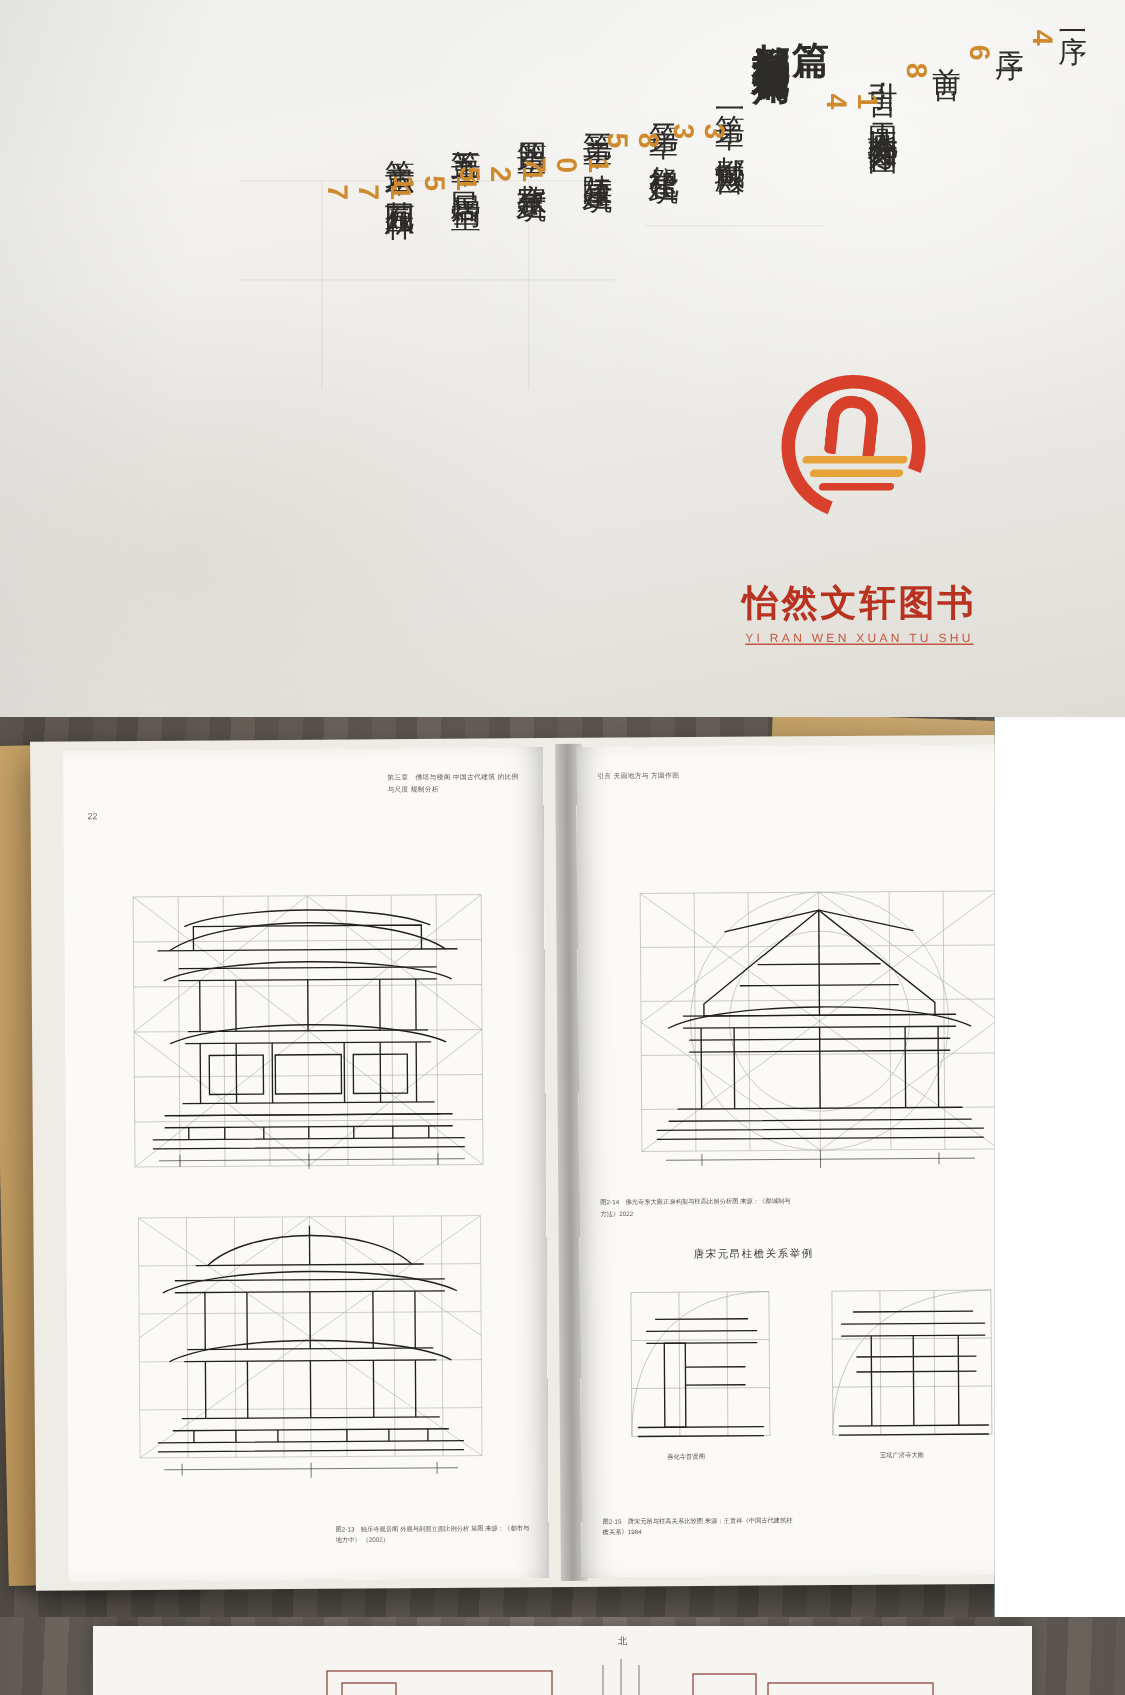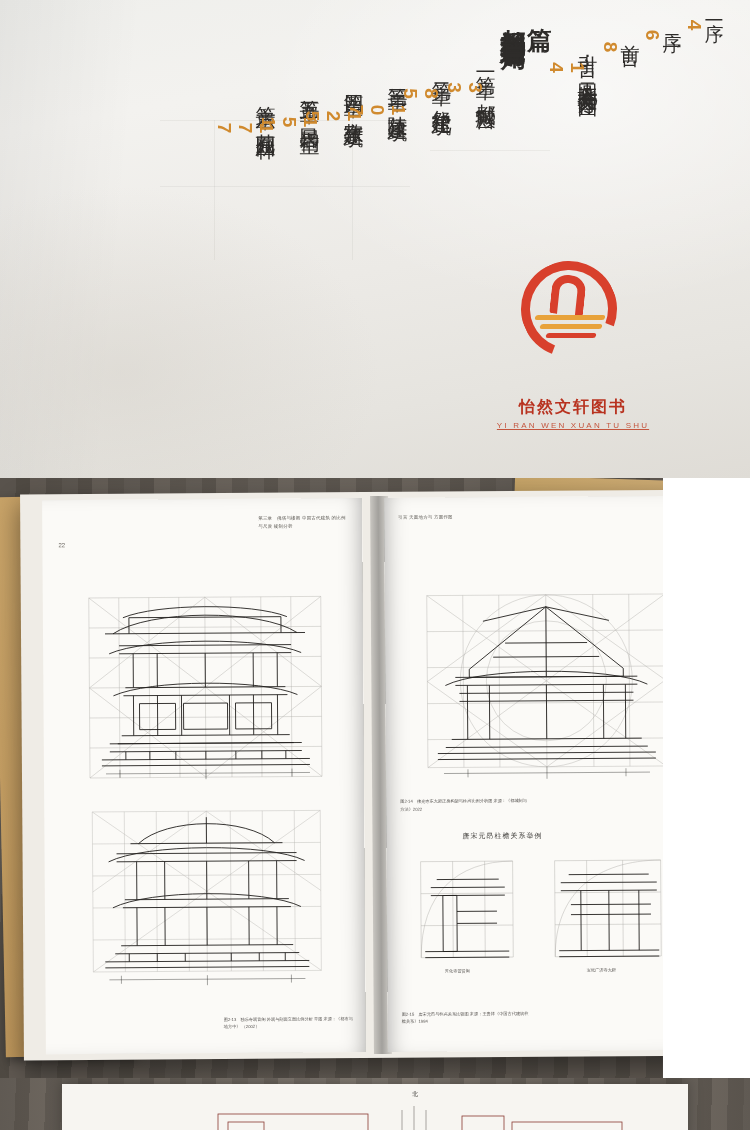--- a/index.html
+++ b/index.html
@@ -149,21 +149,21 @@
     height: 5px;
     margin-bottom: 4px;
     background: #e8a23a;
     border-radius: 3px;
   }
   .wm-book i:nth-child(1) { width: 70px; transform: skewX(-12deg); }
   .wm-book i:nth-child(2) { width: 62px; margin-left: 5px; transform: skewX(-12deg); }
   .wm-book i:nth-child(3) { width: 50px; margin-left: 11px; transform: skewX(-12deg); background:#d8402c; }
   .wm-name {
     font-family: "Liberation Serif", "DejaVu Serif", serif;
-    font-size: 16px;
+    font-size: 24px;
     font-weight: 700;
     color: #b8321f;
     letter-spacing: 2px;
     margin-top: 40px;
   }
   .wm-pinyin {
     font-size: 8px;
     color: #c4563f;
     letter-spacing: 2.2px;
     margin-top: 3px;

